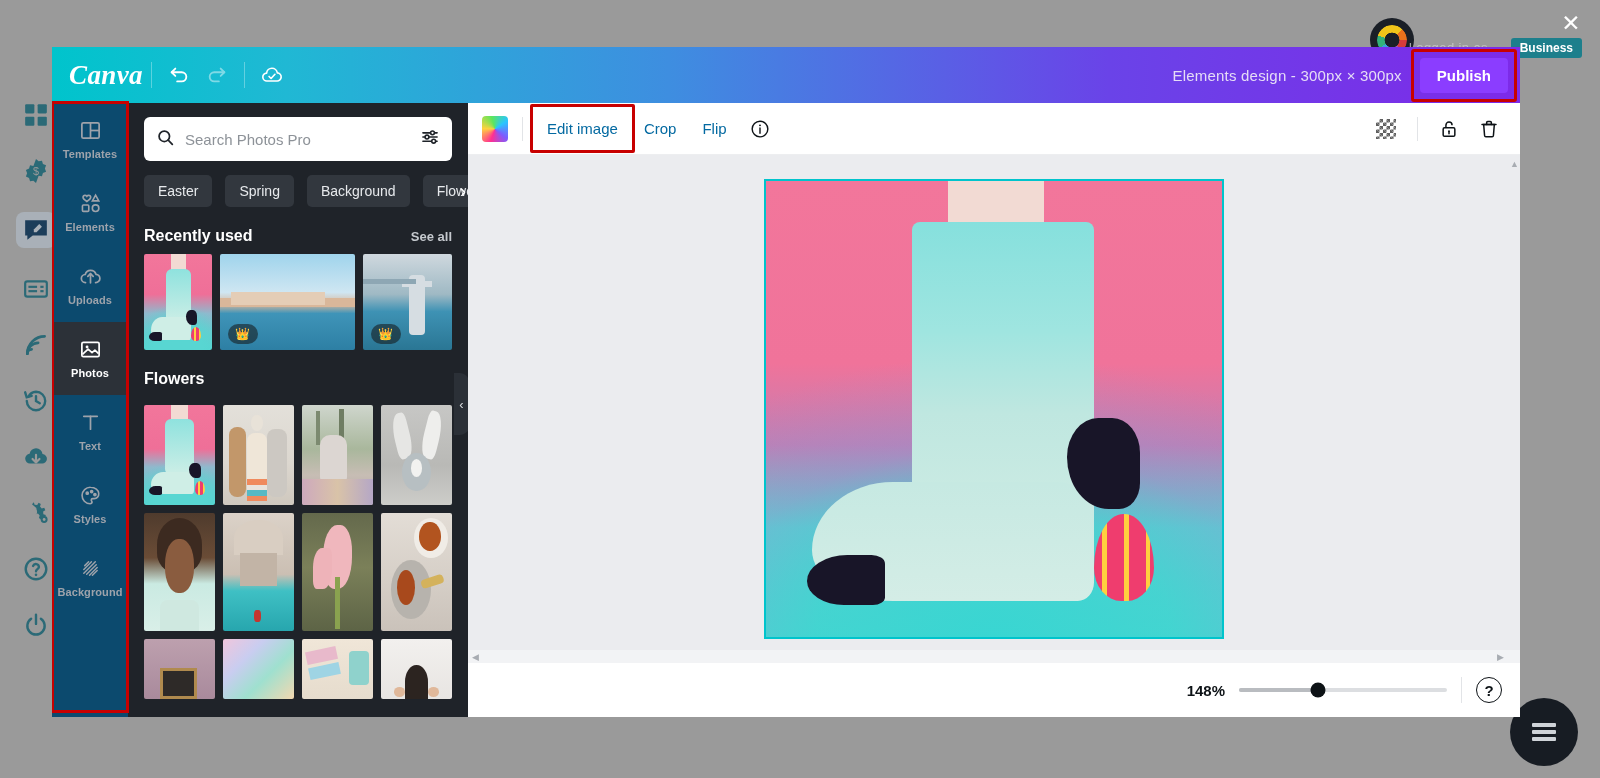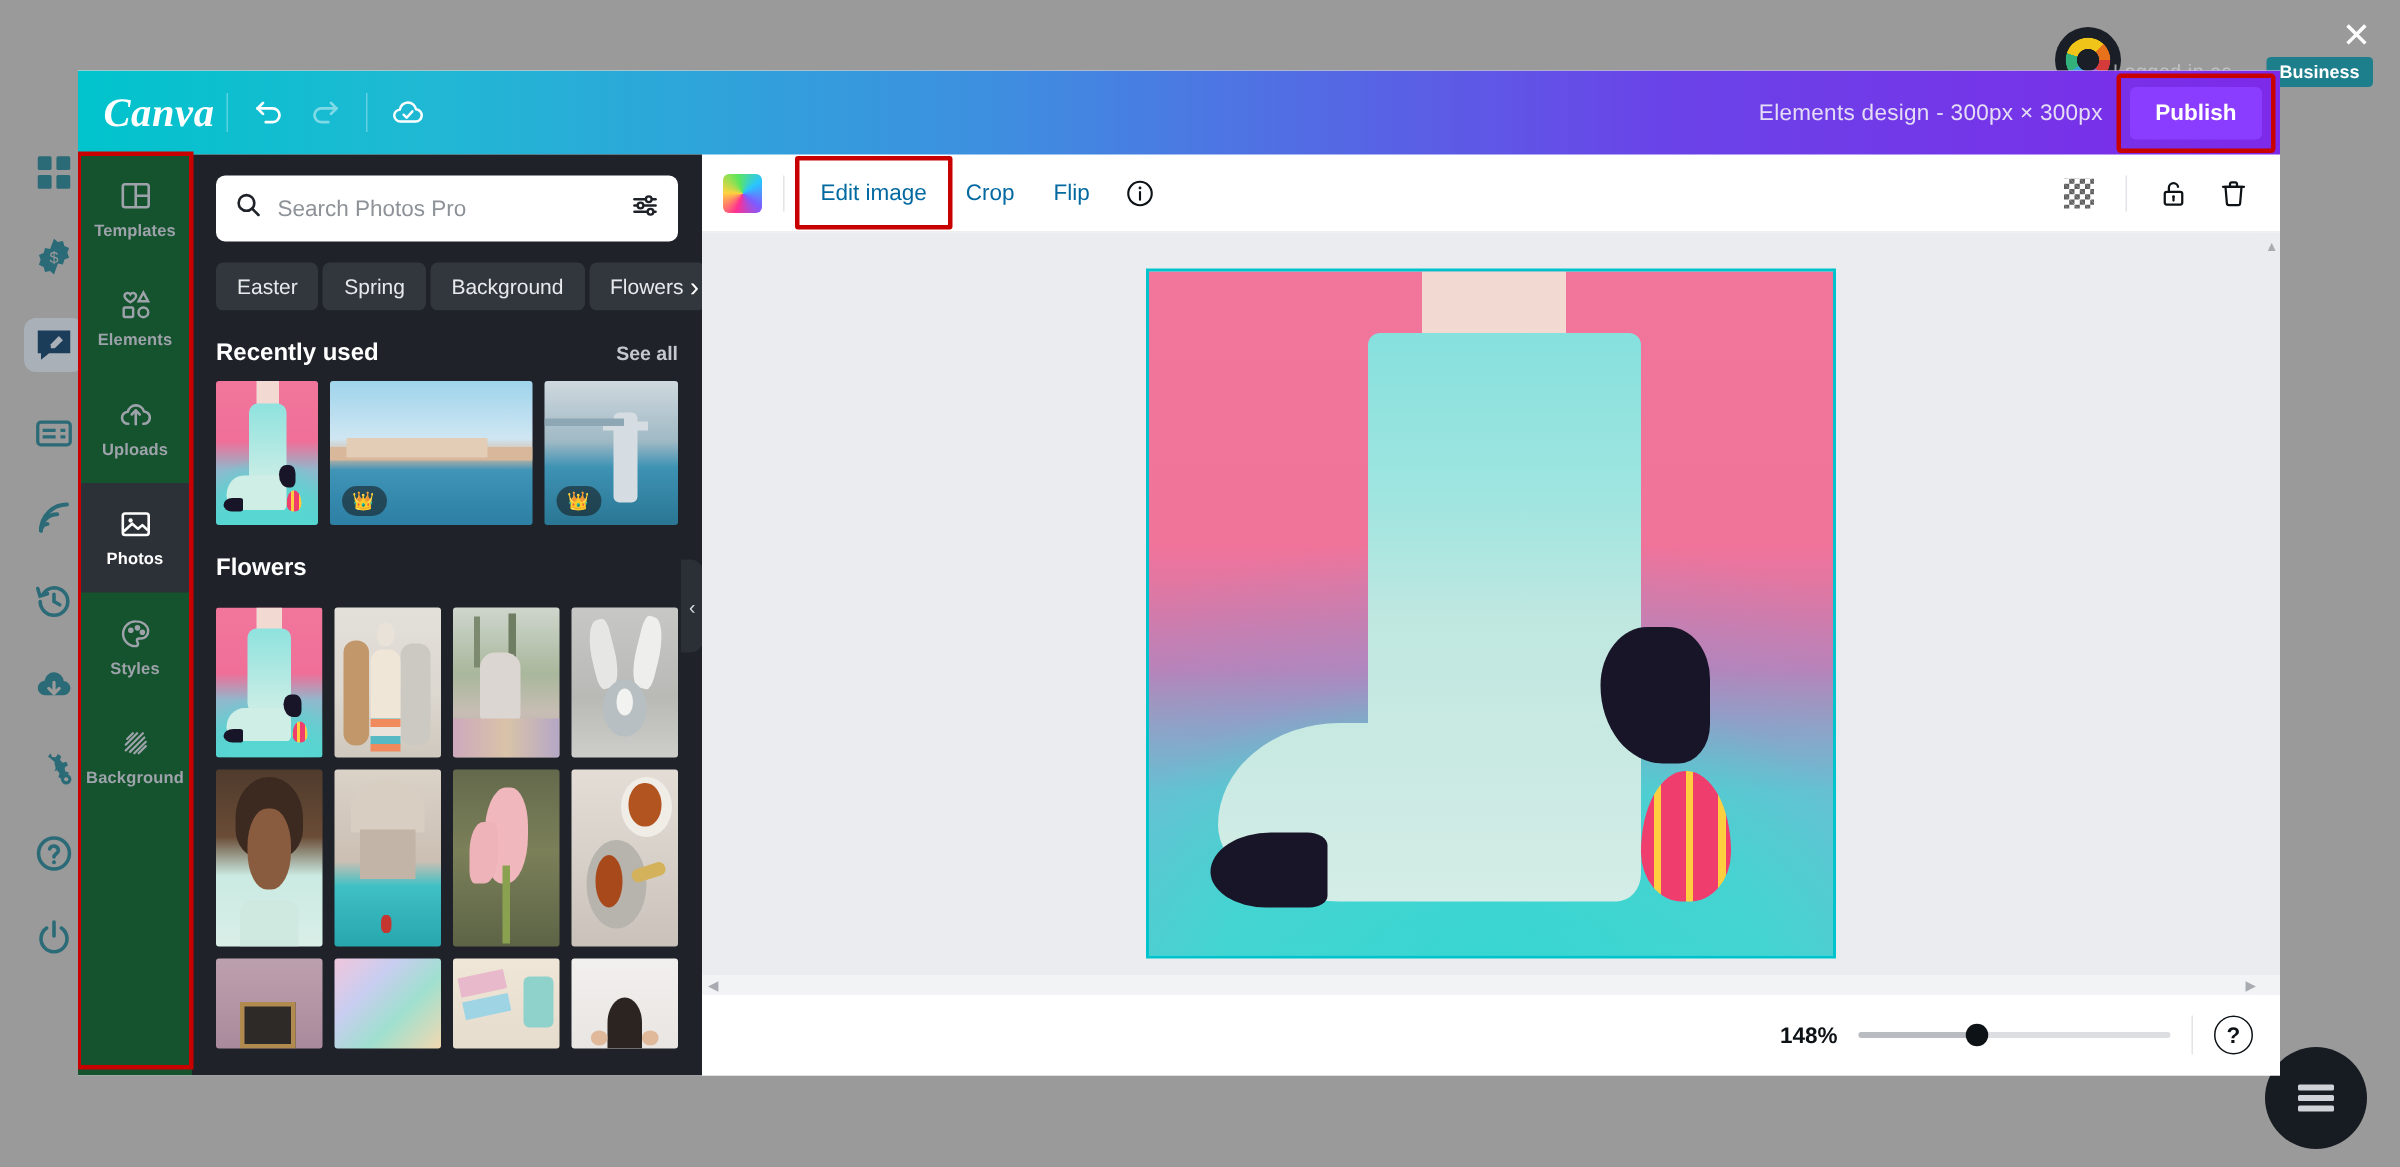--- a/index.html
+++ b/index.html
@@ -80,21 +80,21 @@
   }
   .publish {
     background: #8b3dff; color: #fff; border: none; font-size: 15px; font-weight: bold;
     padding: 9px 17px; border-radius: 4px; font-family: "Liberation Sans", sans-serif;
   }
 
   
   .body-row { display: flex; height: 614px; }
 
   
-  .nav-wrap { position: relative; width: 76px; background: #14532d; flex: 0 0 76px; }
+  .nav-wrap { position: relative; width: 76px; background: #0c4a6e; flex: 0 0 76px; }
   .nav-ann { position: absolute; left: -1px; top: -2px; width: 78px; height: 612px; border: 3px solid #c80000; pointer-events: none; z-index: 6; }
   .nav-item {
     height: 73px; display: flex; flex-direction: column; align-items: center;
     justify-content: center; gap: 6px; color: #9ea3ab;
   }
   .nav-item svg { width: 23px; height: 23px; }
   .nav-item span { font-size: 11px; font-weight: bold; letter-spacing: .1px; }
   .nav-item.active { background: #2c3138; color: #ffffff; }
 
   
@@ -102,21 +102,21 @@
   .search-row { padding: 14px 16px 0 16px; }
   .search-box {
     background: #fff; border-radius: 6px; height: 44px; display: flex; align-items: center; padding: 0 12px; gap: 10px;
   }
   .search-box svg { width: 19px; height: 19px; color: #1f2329; flex: 0 0 19px; }
   .search-box input {
     border: none; outline: none; flex: 1; font-size: 15px; color: #1f2329;
     font-family: "Liberation Sans", sans-serif; background: transparent;
   }
   .search-box input::placeholder { color: #8d9298; }
-  .chips { display: flex; gap: 3px; padding: 14px 0 0 16px; align-items: center; position: relative; overflow: hidden; }
+  .chips { display: flex; gap: 13px; padding: 14px 0 0 16px; align-items: center; position: relative; overflow: hidden; }
   .chip { background: #32373e; color: #e7e9ec; font-size: 14px; padding: 8px 14px; border-radius: 5px; white-space: nowrap; }
   .chip-next { position: absolute; right: 2px; top: 20px; color: #fff; font-size: 18px; }
   .sec-head { display: flex; align-items: baseline; justify-content: space-between; padding: 20px 16px 9px 16px; }
   .sec-title { color: #fff; font-size: 16px; font-weight: bold; }
   .sec-link { color: #c5c9ce; font-size: 13px; font-weight: bold; }
   .recent { display: flex; gap: 8px; padding: 0 16px; position: relative; }
   .recent-next { position: absolute; right: -6px; top: 36px; color: #fff; font-size: 20px; }
   .thumb { border-radius: 2px; position: relative; overflow: hidden; background: #444; }
   .crown { position: absolute; left: 8px; bottom: 6px; width: 30px; height: 20px; border-radius: 10px;
     background: rgba(20,20,20,.55); display: flex; align-items: center; justify-content: center; font-size: 12px; }
@@ -354,20 +354,27 @@
 
         <div class="nav-item active">
           <svg viewBox="0 0 24 24" fill="none" stroke="currentColor" stroke-width="1.8" stroke-linejoin="round">
               <rect x="3" y="4.5" width="18" height="15" rx="1.6"></rect>
               <circle cx="8.4" cy="9.4" r="1.5" fill="currentColor" stroke="none"></circle>
               <polyline points="3.6,17 9.5,11.6 13.6,15.2 16.6,12.6 20.4,16.2"></polyline>
             </svg>
           <span>Photos</span>
         </div>
 
+        <div class="nav-item">
+          <svg viewBox="0 0 24 24" fill="none" stroke="currentColor" stroke-width="1.8" stroke-linecap="round">
+              <line x1="5" y1="5.5" x2="19" y2="5.5"></line>
+              <line x1="12" y1="5.5" x2="12" y2="19"></line>
+            </svg>
+          <span>Text</span>
+        </div>
 
         <div class="nav-item">
           <svg viewBox="0 0 24 24" fill="none" stroke="currentColor" stroke-width="1.7">
               <path d="M12 3.4a8.6 8.6 0 00-.4 17.2c1.5 0 2-.9 2-1.7s-.8-1.4-.8-2.2.6-1.4 1.5-1.4h1.6A4.9 4.9 0 0020.6 10C20.6 6.3 16.8 3.4 12 3.4z"></path>
               <circle cx="8.6" cy="9.6" r="1.1" fill="currentColor"></circle>
               <circle cx="13.2" cy="7.9" r="1.1" fill="currentColor"></circle>
               <circle cx="16.6" cy="11" r="1.1" fill="currentColor"></circle>
             </svg>
           <span>Styles</span>
         </div>

